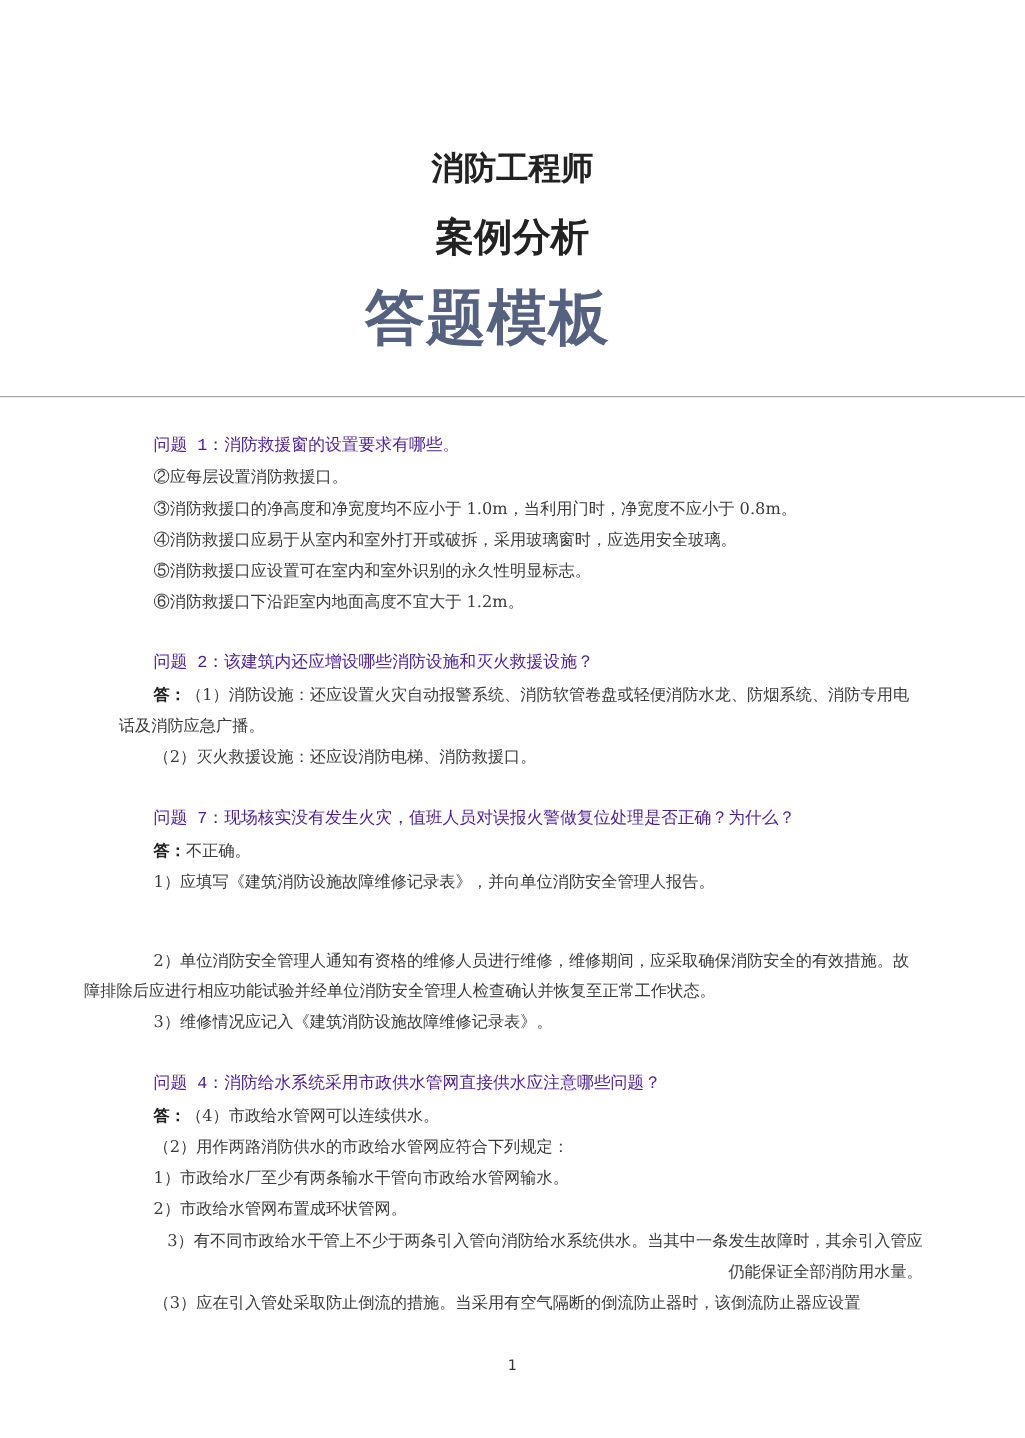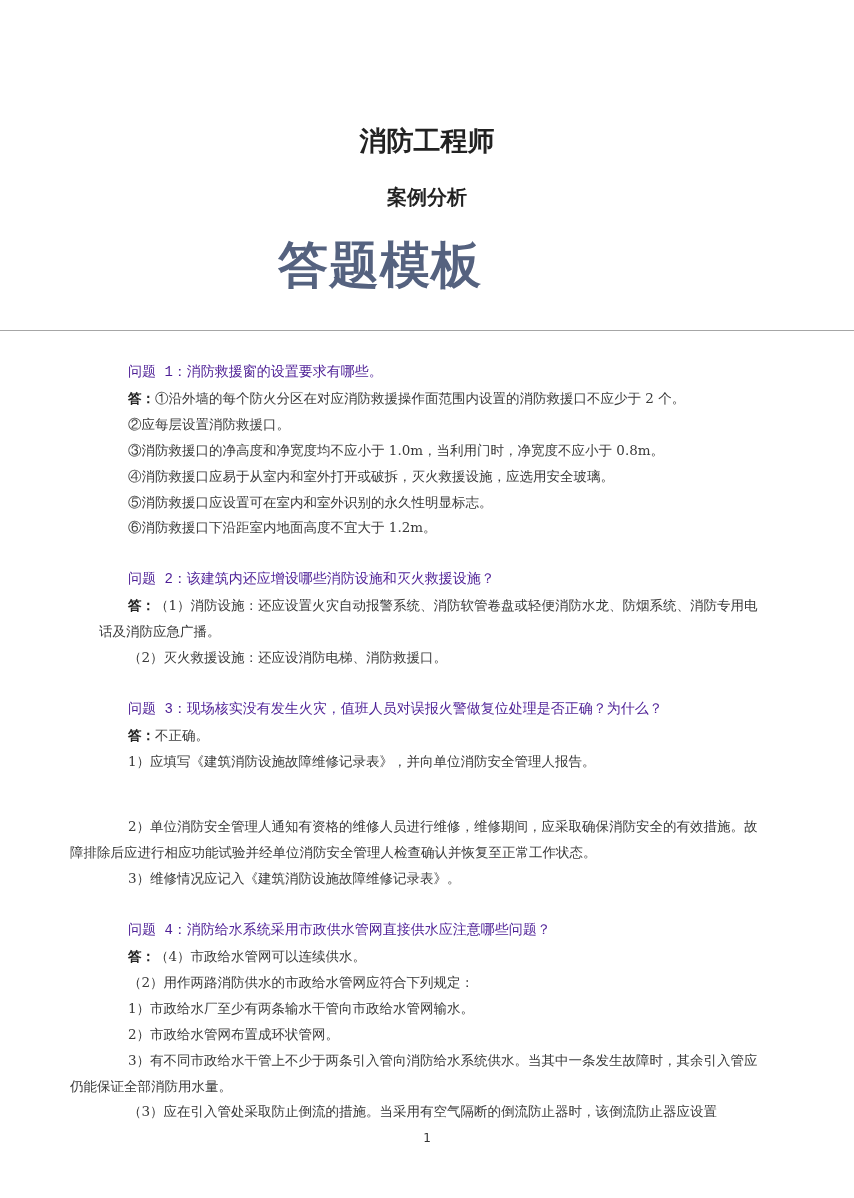--- a/index.html
+++ b/index.html
@@ -32,34 +32,35 @@
       line-height: 36px;
       color: #222222;
       letter-spacing: 0px;
     }
     .title-line2 {
       position: absolute;
       left: 0; width: 854px;
       top: 177px;
       font-family: "DejaVu Sans", "Liberation Sans", sans-serif;
       font-weight: bold;
-      font-size: 20px;
+      font-size: 32px;
       line-height: 40px;
       color: #222222;
     }
     .title-line3 {
       position: absolute;
       left: 0; width: 760px;
       top: 233px;
       font-family: "DejaVu Serif", "Liberation Serif", serif;
       font-weight: bold;
       font-size: 50px;
       line-height: 64px;
       color: #55627f;
       letter-spacing: 1px;
+      padding-left: 26px;
     }
     .divider {
       position: absolute;
       left: 0;
       top: 330px;
       width: 854px;
       height: 0;
       border-top: 1.5px solid #a6a6a6;
     }
     .content {
@@ -107,52 +108,51 @@
   <div class="title-line2">案例分析</div>
   <div class="title-line3">答题模板</div>
 </div>
 
 <div class="divider"></div>
 
 <div class="content">
 
   <div>
     <div class="question">问题 1：消防救援窗的设置要求有哪些。</div>
-    <div class="para"><span class="ans-label">答：</span><span>①沿外墙的每个防火分区在对应消防救援操作面范围内设置的消防救援口不应少于 2 个。</span></div>
     <div class="para">②应每层设置消防救援口。</div>
     <div class="para">③消防救援口的净高度和净宽度均不应小于 1.0m，当利用门时，净宽度不应小于 0.8m。</div>
-    <div class="para">④消防救援口应易于从室内和室外打开或破拆，灭火救援设施，应选用安全玻璃。</div>
+    <div class="para">④消防救援口应易于从室内和室外打开或破拆，采用玻璃窗时，应选用安全玻璃。</div>
     <div class="para">⑤消防救援口应设置可在室内和室外识别的永久性明显标志。</div>
     <div class="para">⑥消防救援口下沿距室内地面高度不宜大于 1.2m。</div>
   </div>
 
   <div class="gap"></div>
 
   <div>
     <div class="question">问题 2：该建筑内还应增设哪些消防设施和灭火救援设施？</div>
     <div class="para" style="margin-left:-29px; padding-left:29px; text-indent:29px;"><span class="ans-label">答：</span><span>（1）消防设施：还应设置火灾自动报警系统、消防软管卷盘或轻便消防水龙、防烟系统、消防专用电话及消防应急广播。</span></div>
     <div class="para">（2）灭火救援设施：还应设消防电梯、消防救援口。</div>
   </div>
 
   <div class="gap"></div>
 
   <div>
-    <div class="question">问题 3：现场核实没有发生火灾，值班人员对误报火警做复位处理是否正确？为什么？</div>
+    <div class="question">问题 7：现场核实没有发生火灾，值班人员对误报火警做复位处理是否正确？为什么？</div>
     <div class="para"><span class="ans-label">答：</span><span>不正确。</span></div>
     <div class="para">1）应填写《建筑消防设施故障维修记录表》，并向单位消防安全管理人报告。</div>
     <div class="para" style="margin-left:-29px; text-indent:58px;margin-top:40px;">2）单位消防安全管理人通知有资格的维修人员进行维修，维修期间，应采取确保消防安全的有效措施。故障排除后应进行相应功能试验并经单位消防安全管理人检查确认并恢复至正常工作状态。</div>
     <div class="para">3）维修情况应记入《建筑消防设施故障维修记录表》。</div>
   </div>
 
   <div class="gap"></div>
 
   <div>
     <div class="question">问题 4：消防给水系统采用市政供水管网直接供水应注意哪些问题？</div>
     <div class="para"><span class="ans-label">答：</span><span>（4）市政给水管网可以连续供水。</span></div>
     <div class="para">（2）用作两路消防供水的市政给水管网应符合下列规定：</div>
     <div class="para">1）市政给水厂至少有两条输水干管向市政给水管网输水。</div>
     <div class="para">2）市政给水管网布置成环状管网。</div>
-    <div class="para" style="margin-left:-29px; text-indent:58px;">3）有不同市政给水干管上不少于两条引入管向消防给水系统供水。当其中一条发生故障时，其余引入管应仍能保证全部消防用水量。</div>
+    <div class="para" style="margin-left:-29px; text-indent:58px;text-align:right;">3）有不同市政给水干管上不少于两条引入管向消防给水系统供水。当其中一条发生故障时，其余引入管应仍能保证全部消防用水量。</div>
     <div class="para">（3）应在引入管处采取防止倒流的措施。当采用有空气隔断的倒流防止器时，该倒流防止器应设置</div>
   </div>
 </div>
 
 <div class="page-number">1</div>
 
 </body></html>

